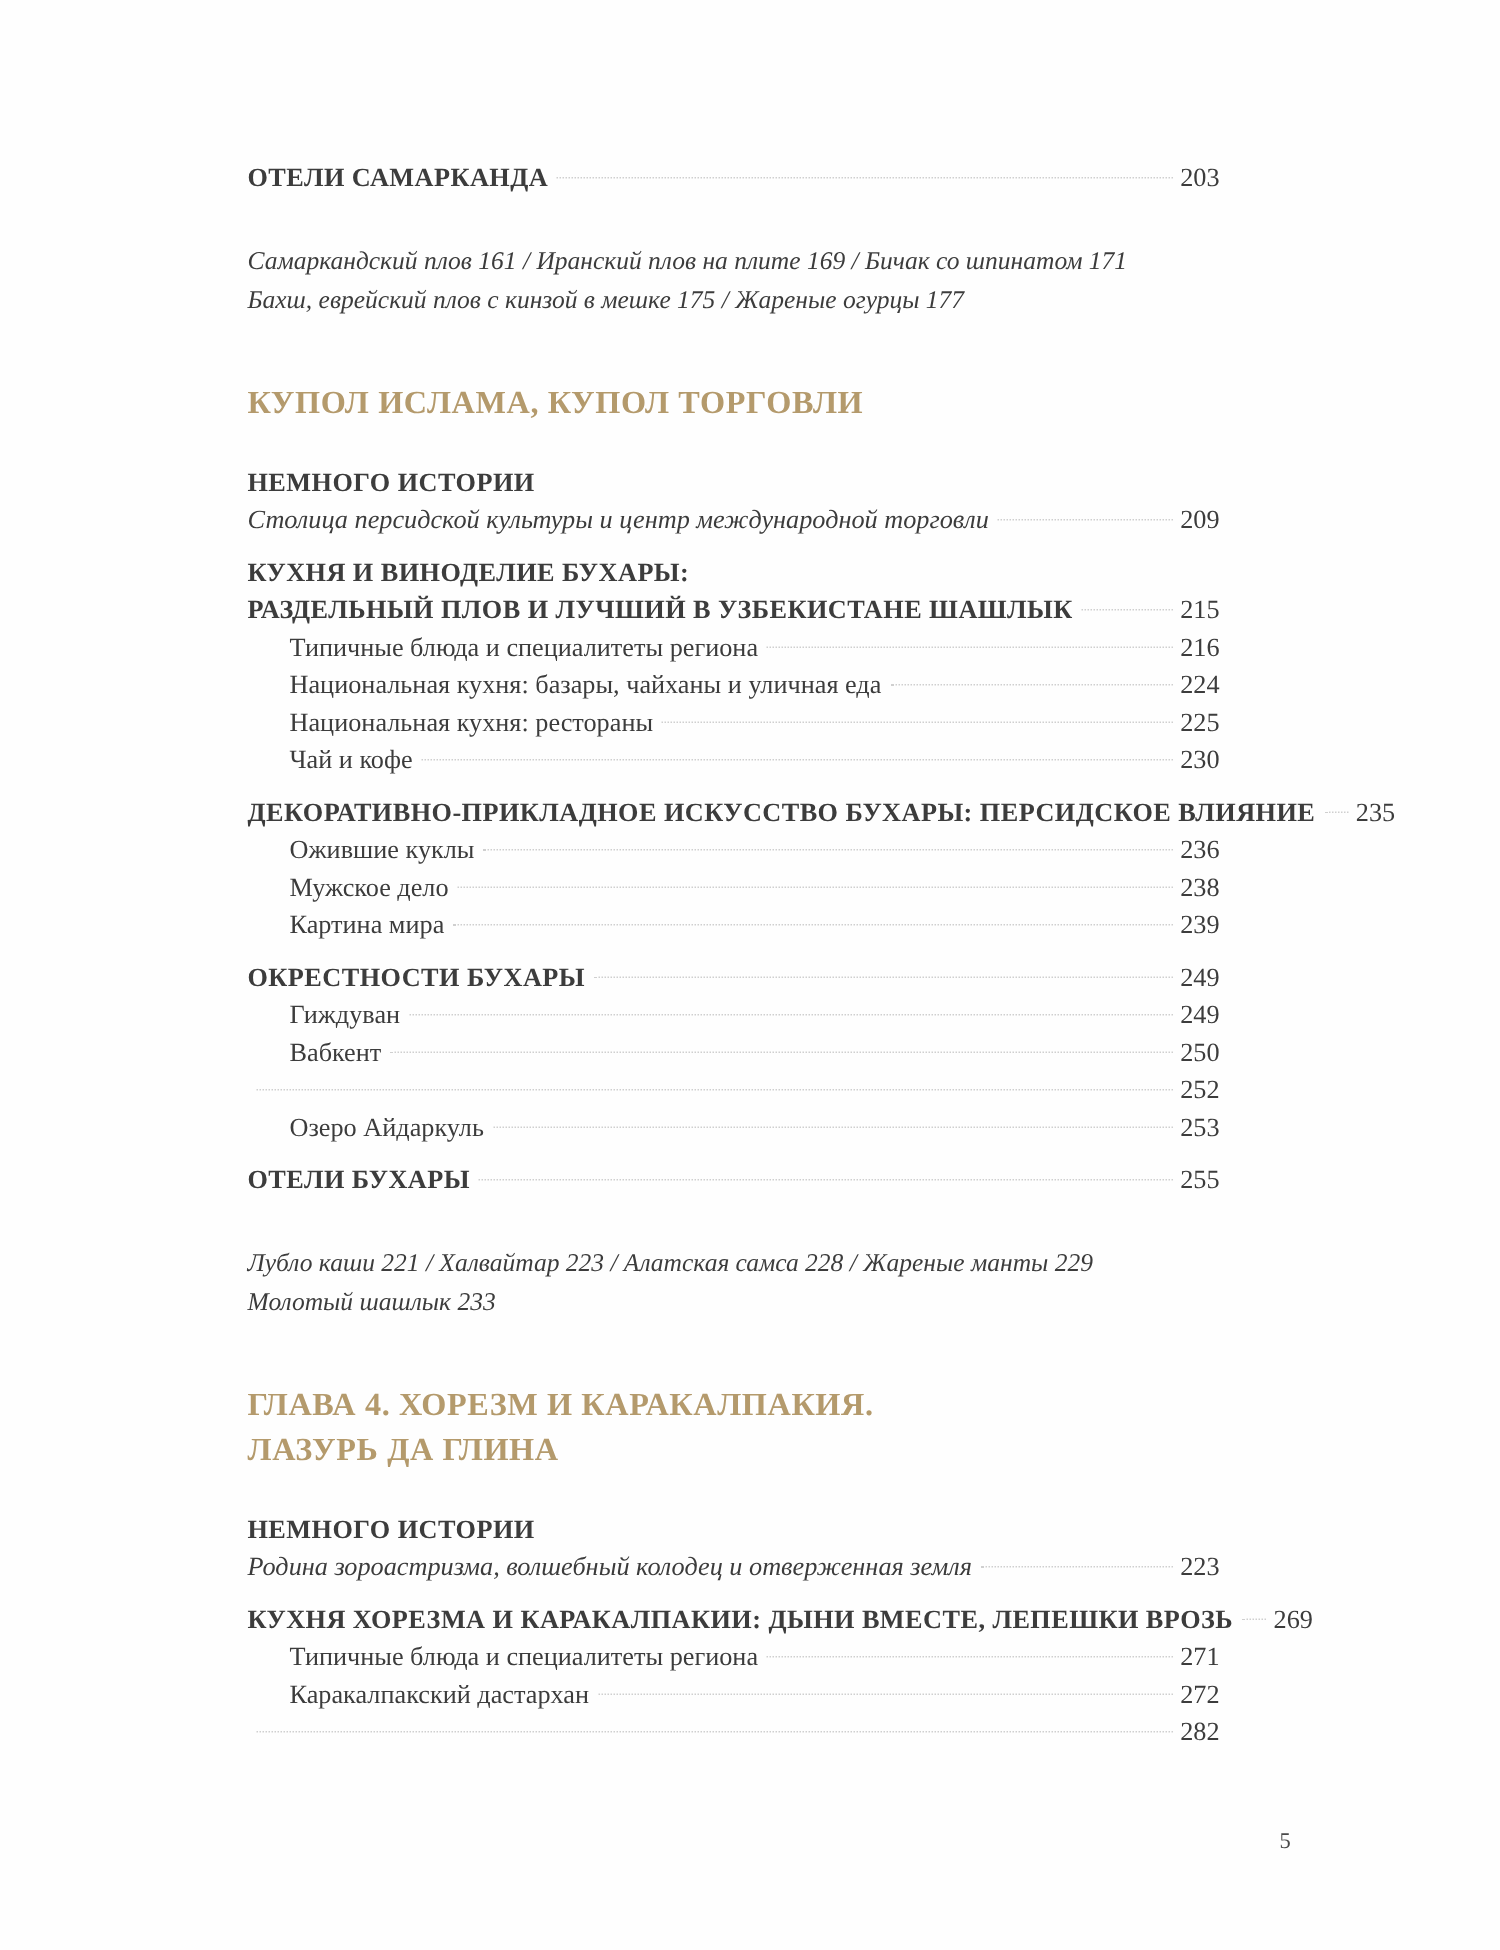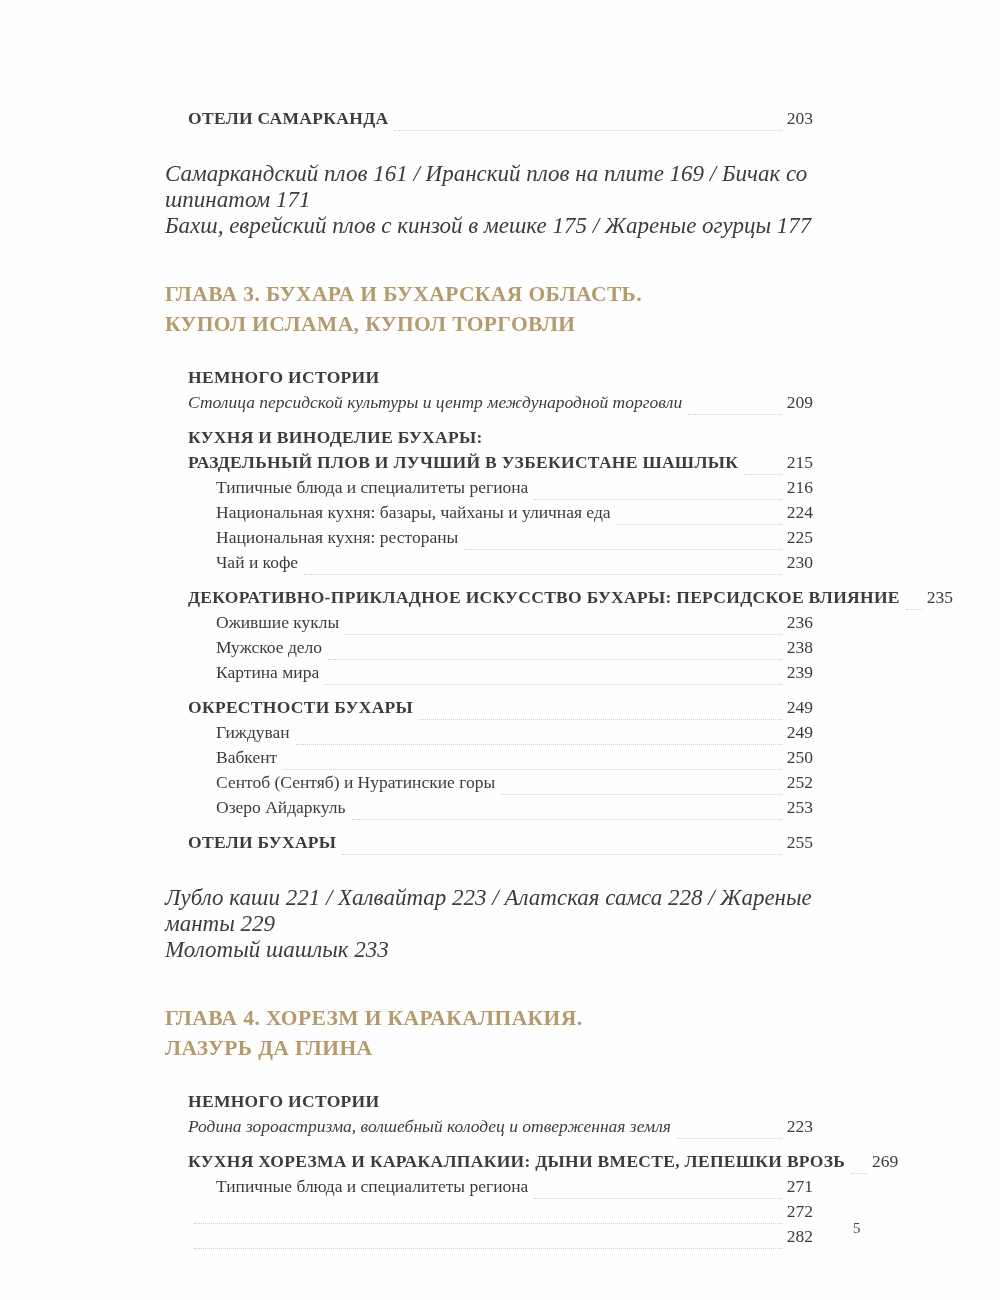--- a/index.html
+++ b/index.html
@@ -20,24 +20,23 @@
     left:165px;top:106px;
     width:648px;
   }
   .group{margin-top:10px;}
   .group:first-child{margin-top:0;}
   .g-recipes{margin-top:30px;}
   .g-chapter{margin-top:40px;margin-bottom:26px;}
 
   .row{
     display:flex;
-    align-items:flex-end;
+    align-items:center;
     font-size:17.5px;
     line-height:25px;
-    margin-left:23px;
   }
   .row .label{white-space:nowrap;}
   .row.caps .label{
     font-weight:bold;
     letter-spacing:0.3px;
   }
   .row.sub .label{padding-left:28px;}
   .row.ital .label{font-style:italic;}
   .leader{
     flex:1 1 auto;
@@ -50,21 +49,21 @@
   .line.chapter{
     font-size:21.5px;
     font-weight:bold;
     line-height:30px;
     color:#b49a6c;
     letter-spacing:0.4px;
     white-space:nowrap;
   }
   .line.recipe{
     font-style:italic;
-    font-size:23px;
+    font-size:17px;
     line-height:26px;
   }
   .folio{
     position:absolute;
     left:853px;top:1220px;
     font-size:15px;
     color:#4a4a4a;
   }
 </style>
 </head>
@@ -77,21 +76,20 @@
     <span class="label">ОТЕЛИ САМАРКАНДА</span>
     <span class="leader"></span>
     <span class="pagenum">203</span>
   </div>
       </div>
       <div class="group g-recipes">
         <div class="line recipe">Самаркандский плов 161 / Иранский плов на плите 169 / Бичак со шпинатом 171</div>
         <div class="line recipe">Бахш, еврейский плов с кинзой в мешке 175 / Жареные огурцы 177</div>
       </div>
       <div class="group g-chapter">
-        <div class="line chapter">ГЛАВА 3. БУХАРА И БУХАРСКАЯ ОБЛАСТЬ.</div>
         <div class="line chapter">КУПОЛ ИСЛАМА, КУПОЛ ТОРГОВЛИ</div>
       </div>
       <div class="group g-toc">
         <div class="row caps">
     <span class="label">НЕМНОГО ИСТОРИИ</span>
 
   </div>
         <div class="row ital">
     <span class="label">Столица персидской культуры и центр международной торговли</span>
     <span class="leader"></span>
@@ -161,21 +159,20 @@
     <span class="label">Гиждуван</span>
     <span class="leader"></span>
     <span class="pagenum">249</span>
   </div>
         <div class="row sub">
     <span class="label">Вабкент</span>
     <span class="leader"></span>
     <span class="pagenum">250</span>
   </div>
         <div class="row sub">
-    <span class="label">Сентоб (Сентяб) и Нуратинские горы</span>
     <span class="leader"></span>
     <span class="pagenum">252</span>
   </div>
         <div class="row sub">
     <span class="label">Озеро Айдаркуль</span>
     <span class="leader"></span>
     <span class="pagenum">253</span>
   </div>
       </div>
       <div class="group g-toc">
@@ -209,20 +206,21 @@
     <span class="label">КУХНЯ ХОРЕЗМА И КАРАКАЛПАКИИ: ДЫНИ ВМЕСТЕ, ЛЕПЕШКИ ВРОЗЬ</span>
     <span class="leader"></span>
     <span class="pagenum">269</span>
   </div>
         <div class="row sub">
     <span class="label">Типичные блюда и специалитеты региона</span>
     <span class="leader"></span>
     <span class="pagenum">271</span>
   </div>
         <div class="row sub">
+    <span class="label">Каракалпакский дастархан</span>
     <span class="leader"></span>
     <span class="pagenum">272</span>
   </div>
         <div class="row sub">
     <span class="leader"></span>
     <span class="pagenum">282</span>
   </div>
       </div>
     </main>
   <div class="folio">5</div>

